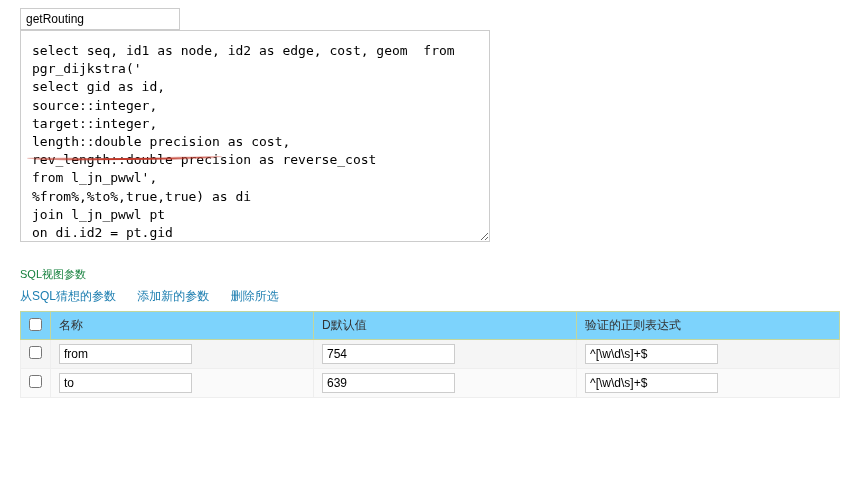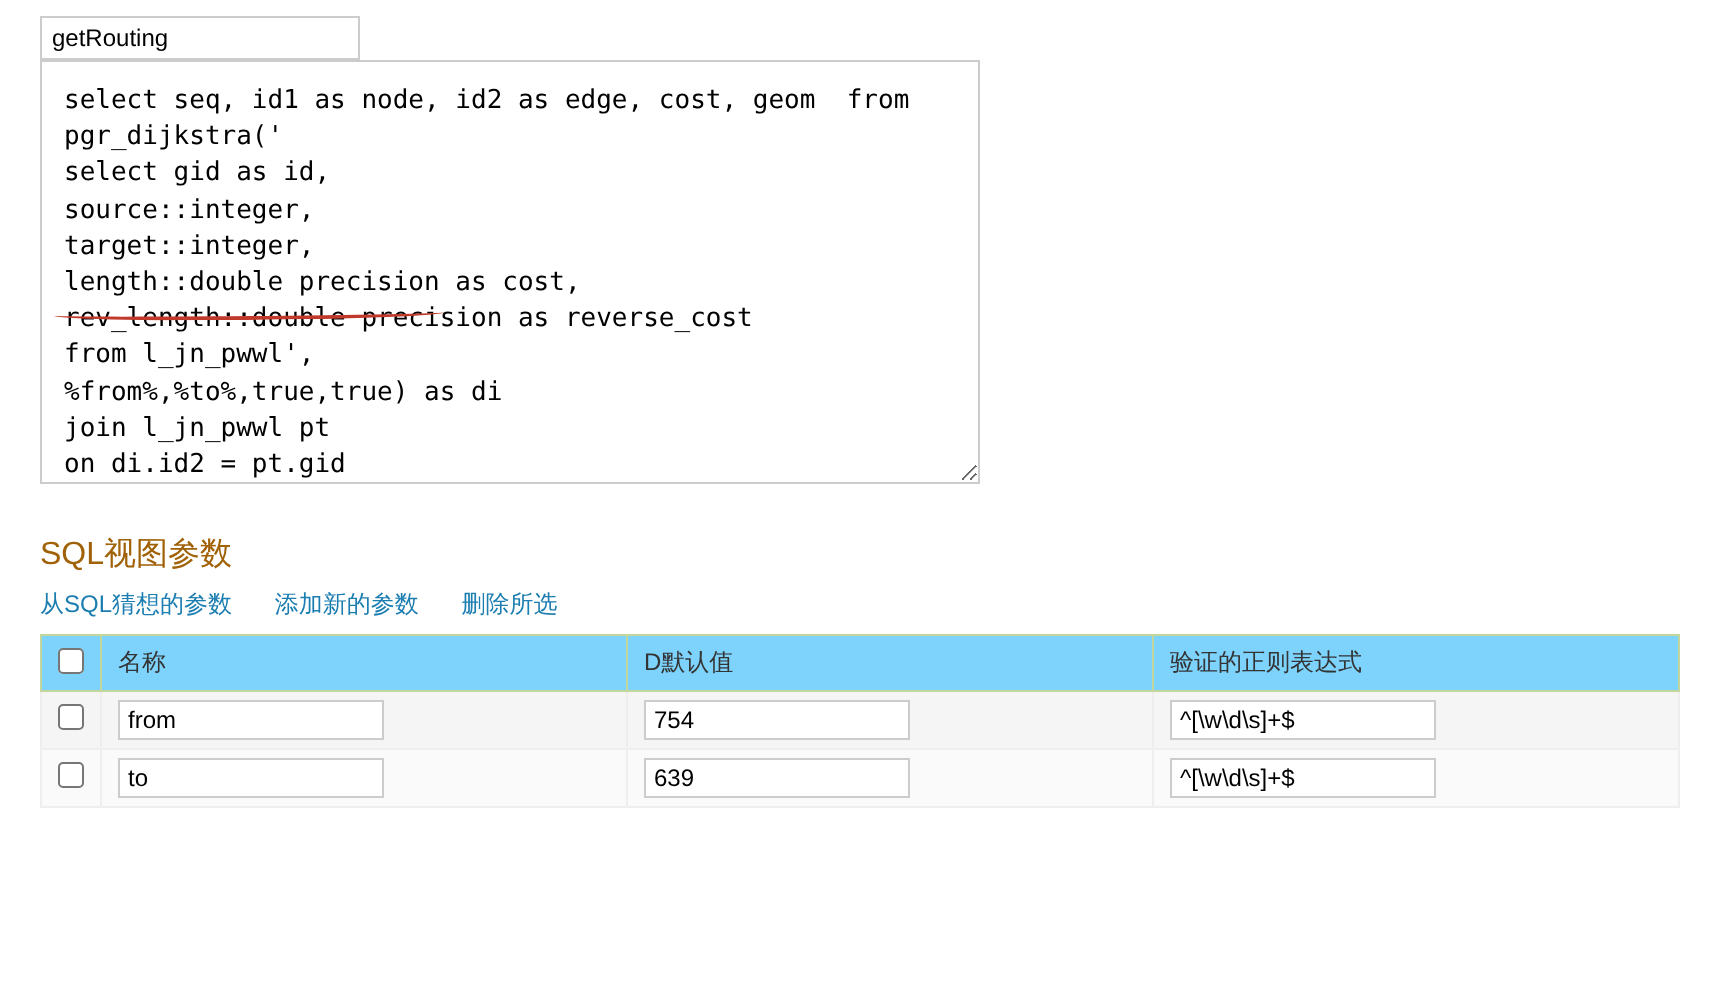--- a/index.html
+++ b/index.html
@@ -97,22 +97,22 @@
     }
     .params-table input[type="text"] {
       border: 1px solid #ccc;
       padding: 2px 4px;
       font-size: 12px;
       width: 133px;
       height: 20px;
     }
     .checkbox-col { width: 28px; text-align: center; }
     .section-label {
-      font-size: 16px;
-      color: #a16207;
+      font-size: 11px;
+      color: #15803d;
       margin-top: 22px;
       margin-bottom: 2px;
     }
   </style>
 </head>
 <body>
 
 <div>
   <input class="text-input" type="text" value="getRouting" style="">
 </div>

